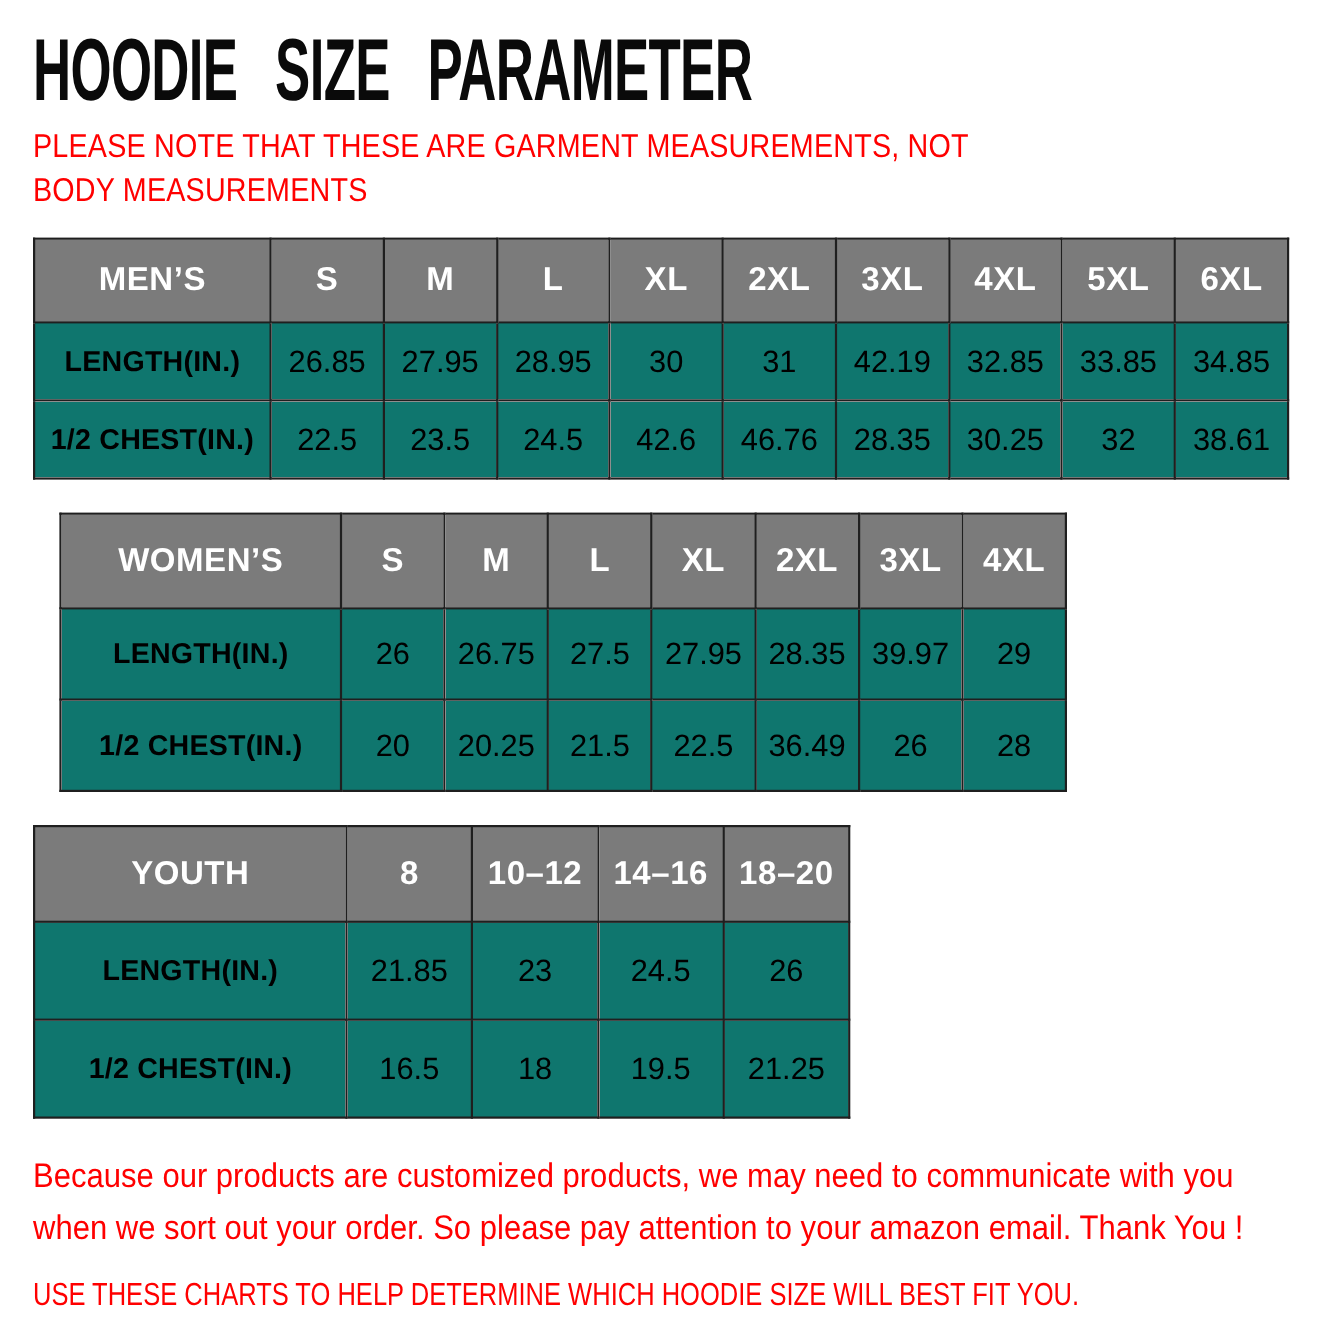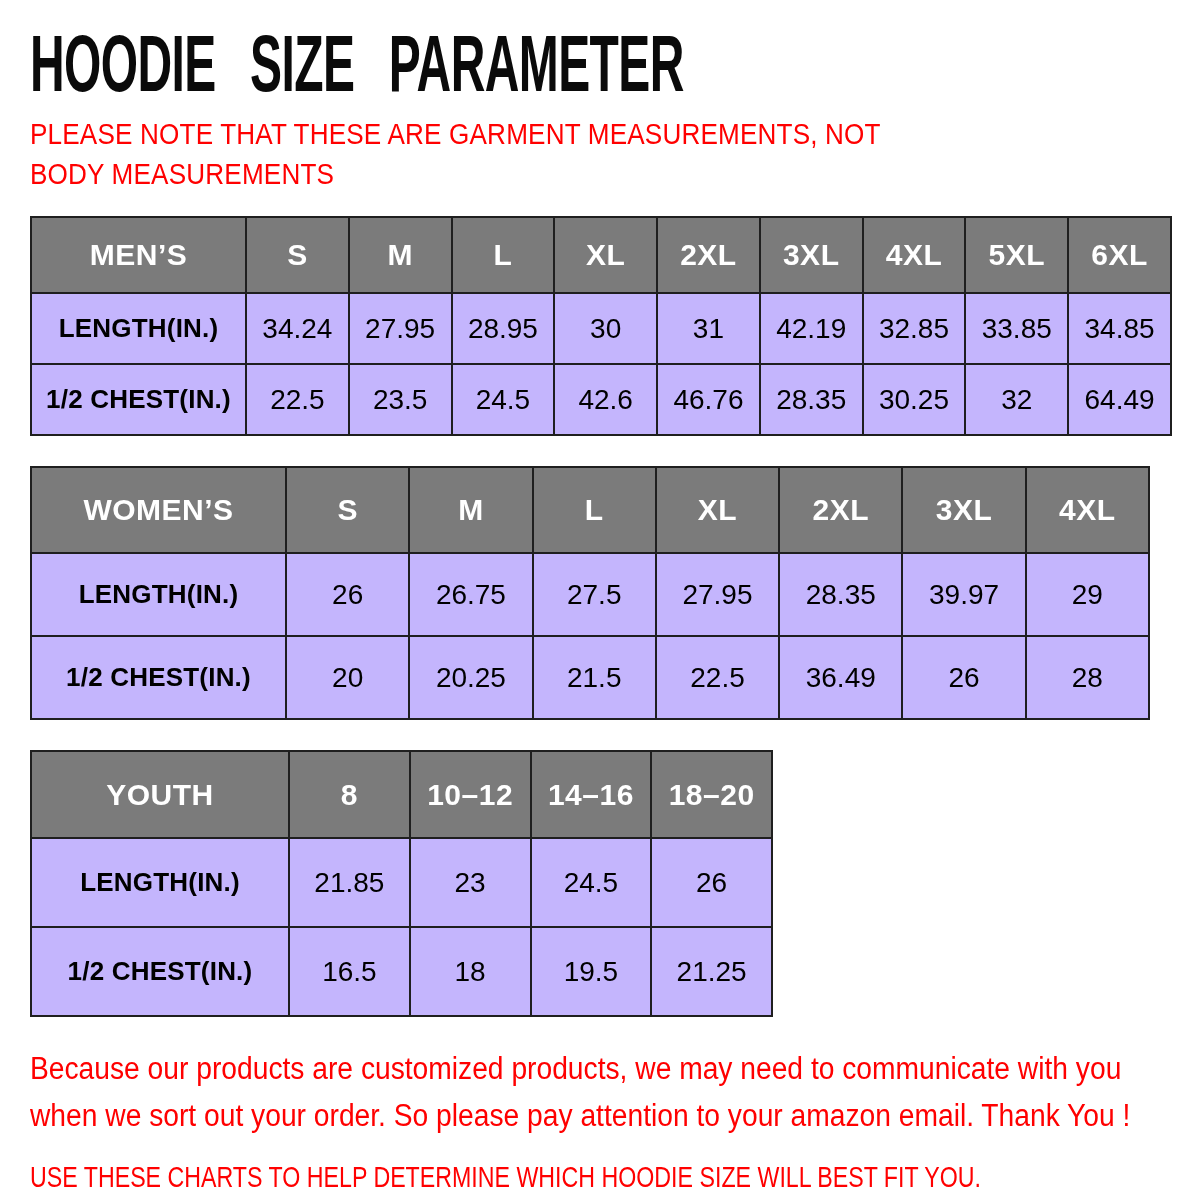--- a/index.html
+++ b/index.html
@@ -34,35 +34,35 @@
     font-family:"Liberation Sans", sans-serif;
   }
   th, td {
     border:2px solid #1f1f1f; text-align:center; vertical-align:middle;
     overflow:hidden;
   }
   thead th {
     background:#7b7b7b; color:#ffffff; font-weight:bold; font-size:30px;
     letter-spacing:0.5px;
   }
-  tbody td { color:#000000; font-size:28px; font-weight:400; background:#c4b5fd; }
+  tbody td { color:#000000; font-size:28px; font-weight:400; background:#0f766e; }
   tbody td.lbl { font-weight:bold; font-size:26px; letter-spacing:0.2px; }
 
   .tbl-mens   { width:1142px; margin-top:22px;border-radius:19px; }
   .tbl-mens   th:first-child, .tbl-mens td:first-child   { width:215px; }
   .tbl-mens   thead tr { height:76px; }
   .tbl-mens   tbody tr { height:71px; }
 
-  .tbl-womens { width:1120px; margin-top:30px; }
+  .tbl-womens { width:916px; margin-top:30px;margin-left:24px; }
   .tbl-womens th:first-child, .tbl-womens td:first-child { width:255px; }
   .tbl-womens thead tr { height:86px; }
   .tbl-womens tbody tr { height:83px; }
 
   .tbl-youth  { width:743px;  margin-top:30px; }
-  .tbl-youth  th:first-child, .tbl-youth td:first-child  { width:258px; }
+  .tbl-youth  th:first-child, .tbl-youth td:first-child  { width:284px; }
   .tbl-youth  thead tr { height:87px; }
   .tbl-youth  tbody tr { height:89px; }
 
   
   .footer-paragraph {
     color:#ff0000; font-size:31px; line-height:47px; font-weight:400;
     width:1260px;
     transform:scaleX(0.91); transform-origin:left top;
     margin-top:28px;
   }
@@ -93,41 +93,41 @@
           <th>2XL</th>
           <th>3XL</th>
           <th>4XL</th>
           <th>5XL</th>
           <th>6XL</th>
         </tr>
       </thead>
       <tbody>
         <tr>
           <td class="lbl">LENGTH(IN.)</td>
-          <td>34.24</td>
+          <td>26.85</td>
           <td>27.95</td>
           <td>28.95</td>
           <td>30</td>
           <td>31</td>
           <td>42.19</td>
           <td>32.85</td>
           <td>33.85</td>
           <td>34.85</td>
         </tr>
         <tr>
           <td class="lbl">1/2 CHEST(IN.)</td>
           <td>22.5</td>
           <td>23.5</td>
           <td>24.5</td>
           <td>42.6</td>
           <td>46.76</td>
           <td>28.35</td>
           <td>30.25</td>
           <td>32</td>
-          <td>64.49</td>
+          <td>38.61</td>
         </tr>
       </tbody>
     </table>
 
   <table class="tbl-womens">
       <thead>
         <tr>
           <th>WOMEN’S</th>
           <th>S</th>
           <th>M</th>

